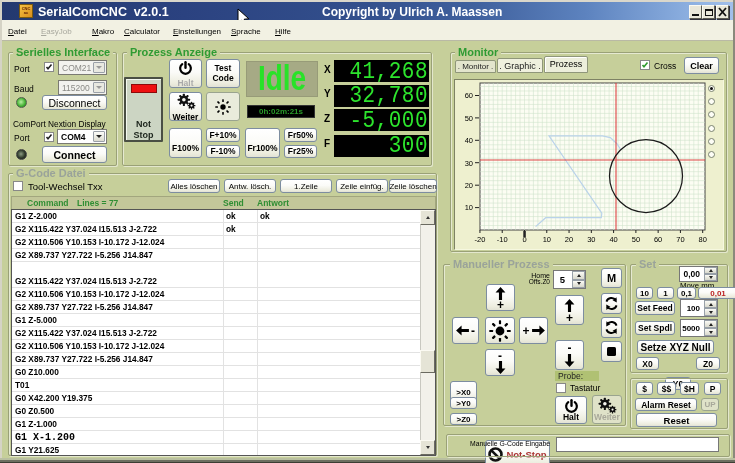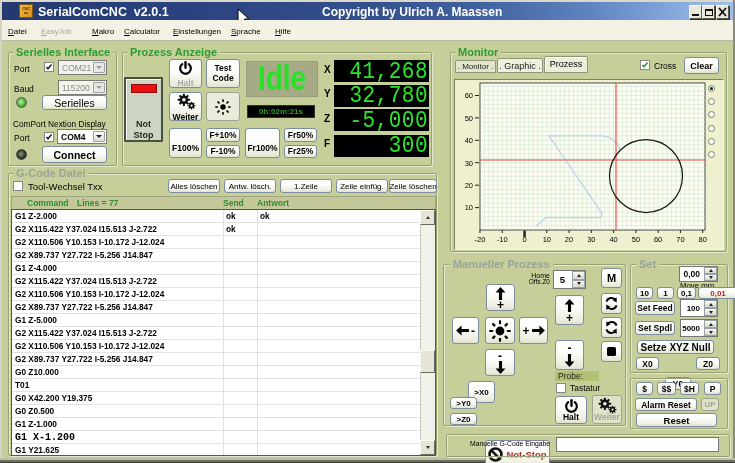--- a/index.html
+++ b/index.html
@@ -69,21 +69,21 @@
     </svg>
   </div>
 <div class="combo dis" style="left:58px;top:60px;width:49px;height:15px;">COM21<span class="db" style="background:#e8e8e0;">
       <span class="tri" style="border-top-color:#999;"></span>
     </span></div>
 <div class="lbl" style="left:14px;top:84px;">Baud</div>
 <div class="combo dis" style="left:58px;top:80px;width:49px;height:15px;">115200<span class="db" style="background:#e8e8e0;">
       <span class="tri" style="border-top-color:#999;"></span>
     </span></div>
 <div class="a" style="left:16px;top:97px;width:11px;height:11px;border-radius:50%;background:radial-gradient(circle at 4px 4px,#b8f0a0,#3fae2f 60%,#1d6e18);border:1px solid #55604e;"></div>
-<div class="btn" style="left:42px;top:95px;width:65px;height:15px;font-size:10.5px;">Serielles</div>
+<div class="btn" style="left:42px;top:95px;width:65px;height:15px;font-size:10.5px;">Disconnect</div>
 <div class="lbl" style="left:13px;top:119px;font-size:8.3px;">ComPort Nextion Display</div>
 <div class="lbl" style="left:14px;top:133px;">Port</div>
 <div class="chk" style="left:44px;top:132px;">
     <svg width="8" height="8" style="position:absolute;left:0;top:0">
       <path d="M1.5 4 L3 5.8 L6.5 1.5" stroke="#222" stroke-width="1.5" fill="none"></path>
     </svg>
   </div>
 <div class="combo" style="left:57px;top:129px;width:50px;height:15px;font-weight:bold;">COM4<span class="db">
       <span class="tri"></span>
     </span></div>
@@ -246,23 +246,20 @@
 <div style="position:absolute;left:0;top:13px;width:410px;height:13px;border-bottom:1px solid #e2e2e2;">
 <span style="position:absolute;left:3px;top:1.5px;font-size:8.3px;font-weight:bold;white-space:nowrap;">G2 X115.422 Y37.024 I15.513 J-2.722</span>
 <span style="position:absolute;left:214px;top:1.5px;font-size:8.3px;font-weight:bold;">ok</span>
 </div>
 <div style="position:absolute;left:0;top:26px;width:410px;height:13px;border-bottom:1px solid #e2e2e2;">
 <span style="position:absolute;left:3px;top:1.5px;font-size:8.3px;font-weight:bold;white-space:nowrap;">G2 X110.506 Y10.153 I-10.172 J-12.024</span>
 </div>
 <div style="position:absolute;left:0;top:39px;width:410px;height:13px;border-bottom:1px solid #e2e2e2;">
 <span style="position:absolute;left:3px;top:1.5px;font-size:8.3px;font-weight:bold;white-space:nowrap;">G2 X89.737 Y27.722 I-5.256 J14.847</span>
 </div>
-<div style="position:absolute;left:0;top:52px;width:410px;height:13px;border-bottom:1px solid #e2e2e2;">
-<span style="position:absolute;left:3px;top:1.5px;font-size:8.3px;font-weight:bold;white-space:nowrap;">G1 Z-4.000</span>
-</div>
 <div style="position:absolute;left:0;top:65px;width:410px;height:13px;border-bottom:1px solid #e2e2e2;">
 <span style="position:absolute;left:3px;top:1.5px;font-size:8.3px;font-weight:bold;white-space:nowrap;">G2 X115.422 Y37.024 I15.513 J-2.722</span>
 </div>
 <div style="position:absolute;left:0;top:78px;width:410px;height:13px;border-bottom:1px solid #e2e2e2;">
 <span style="position:absolute;left:3px;top:1.5px;font-size:8.3px;font-weight:bold;white-space:nowrap;">G2 X110.506 Y10.153 I-10.172 J-12.024</span>
 </div>
 <div style="position:absolute;left:0;top:91px;width:410px;height:13px;border-bottom:1px solid #e2e2e2;">
 <span style="position:absolute;left:3px;top:1.5px;font-size:8.3px;font-weight:bold;white-space:nowrap;">G2 X89.737 Y27.722 I-5.256 J14.847</span>
 </div>
 <div style="position:absolute;left:0;top:104px;width:410px;height:13px;border-bottom:1px solid #e2e2e2;">
@@ -390,21 +387,21 @@
         <path d="M2.6 14.8 L2.4 9.0 L6.8 11.4 Z" fill="#000"></path>
       </g>
     </svg>
   </div>
 <div class="btn" style="left:601px;top:341px;width:21px;height:21px;">
     <span style="width:9px;height:9px;background:#000;border-radius:1.5px;"></span>
   </div>
 <div class="a" style="left:555px;top:371px;width:44px;height:10px;background:#b0c173;font-size:8.5px;color:#222;padding-left:3px;line-height:10px;">Probe:</div>
 <div class="chk" style="left:556px;top:383px;"></div>
 <div class="lbl" style="left:570px;top:383px;">Tastatur</div>
-<div class="btn bb" style="left:468px;top:381px;width:27px;height:22px;font-size:8px;text-align:right;">&gt;X0</div>
+<div class="btn bb" style="left:450px;top:381px;width:27px;height:22px;font-size:8px;text-align:right;">&gt;X0</div>
 <div class="btn bb" style="left:450px;top:397px;width:27px;height:12px;font-size:8px;">&gt;Y0</div>
 <div class="btn bb" style="left:450px;top:413px;width:27px;height:12px;font-size:8px;">&gt;Z0</div>
 <div class="btn" style="left:485px;top:396px;width:65px;height:28px;margin-top:44px;">
     <svg width="15" height="15" viewBox="0 0 15 15" style="margin-right:3px;">
       <circle cx="7.5" cy="7.5" r="6" fill="none" stroke="#111" stroke-width="2.6"></circle>
       <path d="M3.3 3.3 L11.7 11.7" stroke="#111" stroke-width="2.6"></path>
     </svg>
     <span style="font-weight:bold;font-size:9.5px;color:#a33;">Not-Stop</span>
   </div>
 <div class="btn" style="left:555px;top:396px;width:32px;height:28px;flex-direction:column;">

